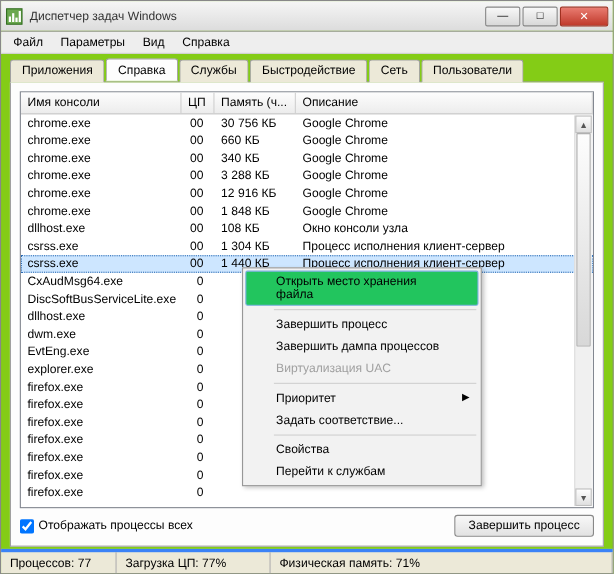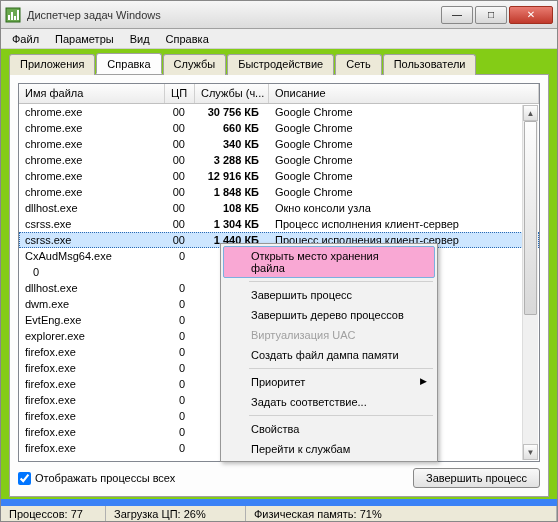--- a/index.html
+++ b/index.html
@@ -24,36 +24,36 @@
   .colh.c0 { width: 146px; }
   .colh.c1 { width: 30px; text-align: left; }
   .colh.c2 { width: 74px; text-align: left; }
   .colh.c3 { flex: 1; }
   .rows { overflow-y: auto; overflow-x: hidden; flex: 1; }
   .row { display: flex; height: 16px; align-items: center; cursor: default; }
   .row.selected { background: #cde6ff; outline: 1px dotted #2a6ab3; outline-offset: -1px; }
   .cell { padding: 0 6px; overflow: hidden; white-space: nowrap; }
   .cell.c0 { width: 146px; }
   .cell.c1 { width: 30px; text-align: right; padding-right: 10px; }
-  .cell.c2 { width: 74px; text-align: right; padding-right: 10px; font-weight: bold; }
+  .cell.c2 { width: 74px; padding-right: 10px; }
   .cell.c3 { flex: 1; }
   .row.selected .cell { color: #000; }
   .bottomrow { display: flex; align-items: center; margin-top: 6px; gap: 8px; }
   .chk { display: flex; align-items: center; gap: 4px; flex: 1; }
   .chk input { margin: 0; }
   .btn { padding: 3px 12px; border: 1px solid #888; background: linear-gradient(#f8f8f8, #e2e2e2); border-radius: 3px; cursor: pointer; }
-  .statusbar { height: 22px; border-top: 7px solid #3b82f6; display: flex; background: #ece9d8; text-align: right; }
+  .statusbar { height: 22px; border-top: 3px solid #3b82f6; display: flex; background: #ece9d8; text-align: right; }
   .statusbar .cell { border-right: 1px solid #b0b0b0; padding: 3px 8px; display: flex; align-items: center; }
   .statusbar .cell.s0 { width: 105px; }
   .statusbar .cell.s1 { width: 140px; }
   .statusbar .cell.s2 { flex: 1; }
   
   .ctxmenu { position: absolute; left: 220px; top: 243px; width: 218px; background: #f2f2f2; border: 1px solid #979797; box-shadow: 2px 2px 4px rgba(0,0,0,0.25); padding: 2px; z-index: 100; }
   .ctxmenu .mi { padding: 4px 20px 4px 28px; cursor: default; position: relative; }
-  .ctxmenu .mi.hl { background: #f9a8d4; border: 1px solid #7ab0e0; border-radius: 2px; padding: 3px 19px 3px 27px; }
+  .ctxmenu .mi.hl { background: #22c55e; border: 1px solid #7ab0e0; border-radius: 2px; padding: 3px 19px 3px 27px; }
   .ctxmenu .mi.disabled { color: #a0a0a0; }
   .ctxmenu .sep { height: 1px; background: #d0d0d0; margin: 3px 2px 3px 26px; }
   .ctxmenu .mi .arrow { position: absolute; right: 8px; top: 4px; font-size: 9px; }
   .scrollbar { position: absolute; right: 1px; top: 21px; bottom: 1px; width: 16px; background: #f0f0f0; border-left: 1px solid #ddd; display: flex; flex-direction: column; z-index: 5; }
   .sbbtn { height: 16px; background: linear-gradient(#fdfdfd,#e0e0e0); border: 1px solid #c0c0c0; display:flex; align-items:center; justify-content:center; font-size:8px; color:#555; cursor:pointer;}
   .sbtrack { flex:1; position:relative; }
   .sbthumb { position:absolute; left:1px; right:1px; top:0; height:60%; background: linear-gradient(#fdfdfd,#d8d8d8); border:1px solid #b0b0b0; border-radius:1px; cursor:pointer;}
 </style>
 </head>
 <body>
@@ -90,23 +90,23 @@
       <div class="tab active">Справка</div>
       <div class="tab">Службы</div>
       <div class="tab">Быстродействие</div>
       <div class="tab">Сеть</div>
       <div class="tab">Пользователи</div>
     </div>
 
     <div class="panel">
       <div class="listwrap">
         <div class="colheaders">
-          <div class="colh c0">Имя файла</div>
+          <div class="colh c0">Имя консоли</div>
           <div class="colh c1">ЦП</div>
-          <div class="colh c2">Службы (ч...</div>
+          <div class="colh c2">Память (ч...</div>
           <div class="colh c3">Описание</div>
         </div>
         <div class="rows" id="rows">
             <div class="row">
               <div class="cell c0">chrome.exe</div>
               <div class="cell c1">00</div>
               <div class="cell c2">30 756 КБ</div>
               <div class="cell c3">Google Chrome</div>
             </div>
             <div class="row">
@@ -157,20 +157,21 @@
               <div class="cell c2">1 440 КБ</div>
               <div class="cell c3">Процесс исполнения клиент-сервер</div>
             </div>
             <div class="row">
               <div class="cell c0">CxAudMsg64.exe</div>
               <div class="cell c1">0</div>
               <div class="cell c2"></div>
               <div class="cell c3"></div>
             </div>
             <div class="row">
+              <div class="cell c0">DiscSoftBusServiceLite.exe</div>
               <div class="cell c1">0</div>
               <div class="cell c2"></div>
               <div class="cell c3"></div>
             </div>
             <div class="row">
               <div class="cell c0">dllhost.exe</div>
               <div class="cell c1">0</div>
               <div class="cell c2"></div>
               <div class="cell c3"></div>
             </div>
@@ -249,31 +250,30 @@
           <input type="checkbox" id="chk-all" checked="" style="">
           <span>Отображать процессы всех</span>
         </label>
         <div class="btn">Завершить процесс</div>
       </div>
     </div>
   </div>
 
   <div class="statusbar">
     <div class="cell s0">Процессов: 77</div>
-    <div class="cell s1">Загрузка ЦП: 26%</div>
+    <div class="cell s1">Загрузка ЦП: 77%</div>
     <div class="cell s2">Физическая память: 71%</div>
   </div>
 </div>
 
 <div class="ctxmenu" id="ctxmenu">
     <div class="mi hl">Открыть место хранения файла</div>
     <div class="sep"></div>
     <div class="mi">Завершить процесс</div>
-    <div class="mi">Завершить дерево процессов</div>
+    <div class="mi">Завершить дампа процессов</div>
     <div class="mi disabled">Виртуализация UAC</div>
-    <div class="mi">Создать файл дампа памяти</div>
     <div class="sep"></div>
     <div class="mi">Приоритет<span class="arrow">▶</span></div>
     <div class="mi">Задать соответствие...</div>
     <div class="sep"></div>
     <div class="mi">Свойства</div>
     <div class="mi">Перейти к службам</div>
   </div>
 
 </body></html>

